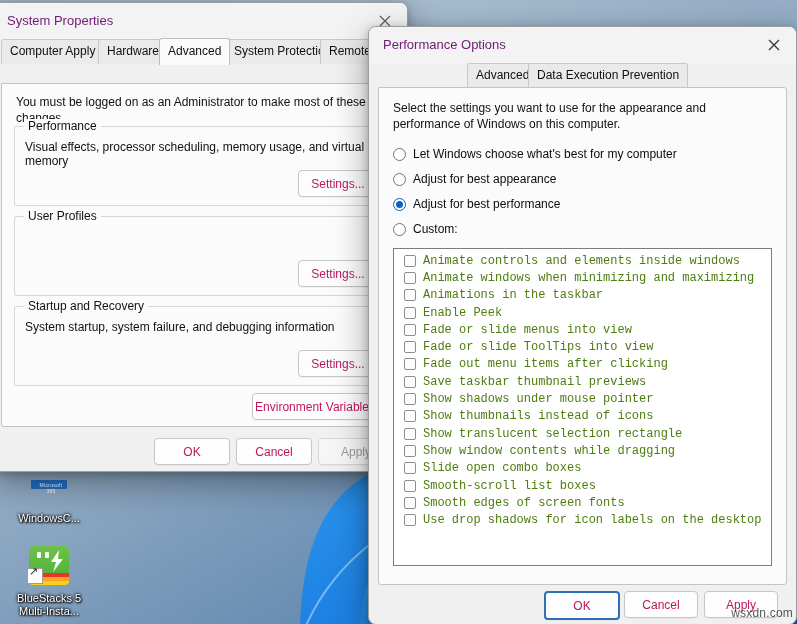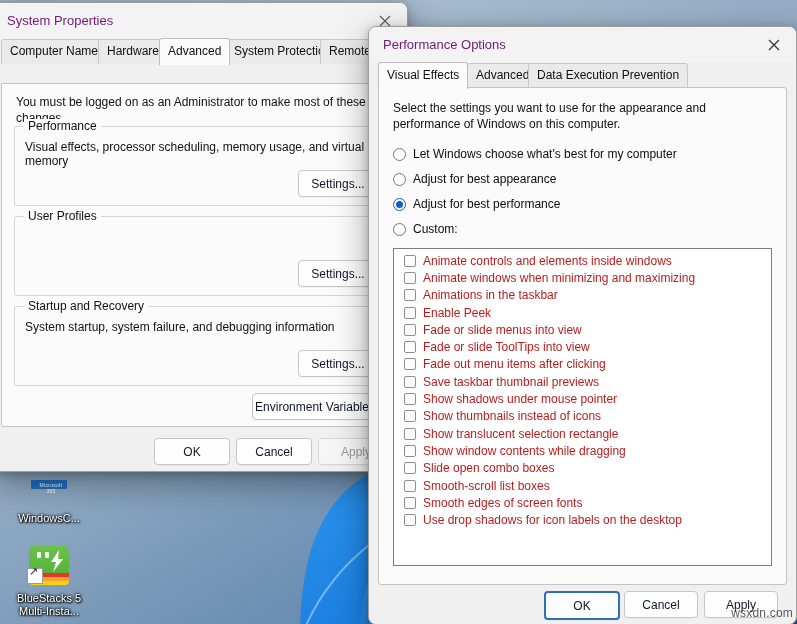--- a/index.html
+++ b/index.html
@@ -70,21 +70,21 @@
   
   .groupbox{position:absolute;border:1px solid #d6d6d6;border-radius:2px;}
   .groupbox>.gtitle{
     position:absolute;top:-8px;left:9px;background:#fbfbfb;padding:0 4px;font-size:12px;color:#111;
   }
   .gdesc{position:absolute;font-size:12px;color:#111;}
 
   
   .btn{
     position:absolute;background:#fdfdfd;border:1px solid #c6c6c6;border-radius:4px;
-    font-size:12px;color:#0f172a;display:flex;align-items:center;justify-content:center;
+    font-size:12px;color:#be185d;display:flex;align-items:center;justify-content:center;
     cursor:default;box-shadow:0 1px 0 rgba(0,0,0,.03);
   }
   .btn.default{border:2px solid #2f6fb8;background:#fbfdff;}
   .btn.disabled{color:#9b9b9b;background:#f6f6f6;border-color:#d6d6d6;}
 
   
   .radio-row{position:absolute;display:flex;align-items:center;cursor:default;}
   .radio{
     width:13px;height:13px;border-radius:50%;border:1px solid #737373;background:#fff;
     box-sizing:border-box;flex:0 0 auto;margin-right:7px;position:relative;
@@ -98,21 +98,21 @@
 
   
   .listbox{
     position:absolute;background:#fff;border:1px solid #7c7c7c;overflow:hidden;
   }
   .chk-row{display:flex;align-items:center;height:17.3px;padding-left:10px;cursor:default;}
   .chk{
     width:12px;height:12px;border:1px solid #8e8e8e;background:#fdfdfd;border-radius:2px;
     box-sizing:border-box;flex:0 0 auto;margin-right:7px;position:relative;
   }
-  .chk-row .cl{font-size:12px;color:#b91c1c;white-space:nowrap;}
+  .chk-row .cl{font-size:12px;color:#4d7c0f;white-space:nowrap;font-family:Liberation Mono, monospace;}
 
   .bodytext{position:absolute;font-size:12px;color:#111;line-height:16px;}
 
   .watermark{
     position:absolute;right:4px;bottom:4px;font-size:12px;color:#3b3b3b;
     font-family:"Liberation Sans",sans-serif;opacity:.85;letter-spacing:.2px;
   }
 
   .ghostwin{
     position:absolute;left:36px;top:-7px;width:330px;height:14px;
@@ -190,21 +190,21 @@
     <div class="ttl">System Properties</div>
     <div class="closebtn">
       <svg width="12" height="12" viewBox="0 0 12 12">
           <path d="M1 1 L11 11 M11 1 L1 11" stroke="#5c5c5c" stroke-width="1.2" fill="none"></path>
         </svg>
     </div>
   </div>
 
   <div class="tabstrip" style="margin-left:8px;">
     <div class="tab" style="left:0px;">
-      <span>Computer Name</span></div>
+      <span>Computer Apply</span></div>
     <div class="tab" style="left:97px;">
       <span>Hardware</span></div>
     <div class="tab active" style="left:158px;">
       <span>Advanced</span></div>
     <div class="tab" style="left:224px;">
       <span>System Protection</span></div>
     <div class="tab" style="left:319px;">
       <span>Remote</span></div>
   </div>
 
@@ -256,22 +256,20 @@
   <div class="titlebar">
     <div class="ttl">Performance Options</div>
     <div class="closebtn">
       <svg width="12" height="12" viewBox="0 0 12 12">
           <path d="M1 1 L11 11 M11 1 L1 11" stroke="#353535" stroke-width="1.3" fill="none"></path>
         </svg>
     </div>
   </div>
 
   <div class="tabstrip" style="margin-left:9px;">
-    <div class="tab active" style="left:0px;">
-      <span>Visual Effects</span></div>
     <div class="tab" style="left:89px;">
       <span>Advanced</span></div>
     <div class="tab" style="left:150px;">
       <span>Data Execution Prevention</span></div>
   </div>
 
   <div class="tabbody" style="top:60px;height:496px;left:9px;right:9px;">
 
     <div class="bodytext" style="left:14px;top:12px;">Select the settings you want to use for the appearance and</div>
     <div class="bodytext" style="left:14px;top:28px;">performance of Windows on this computer.</div>

